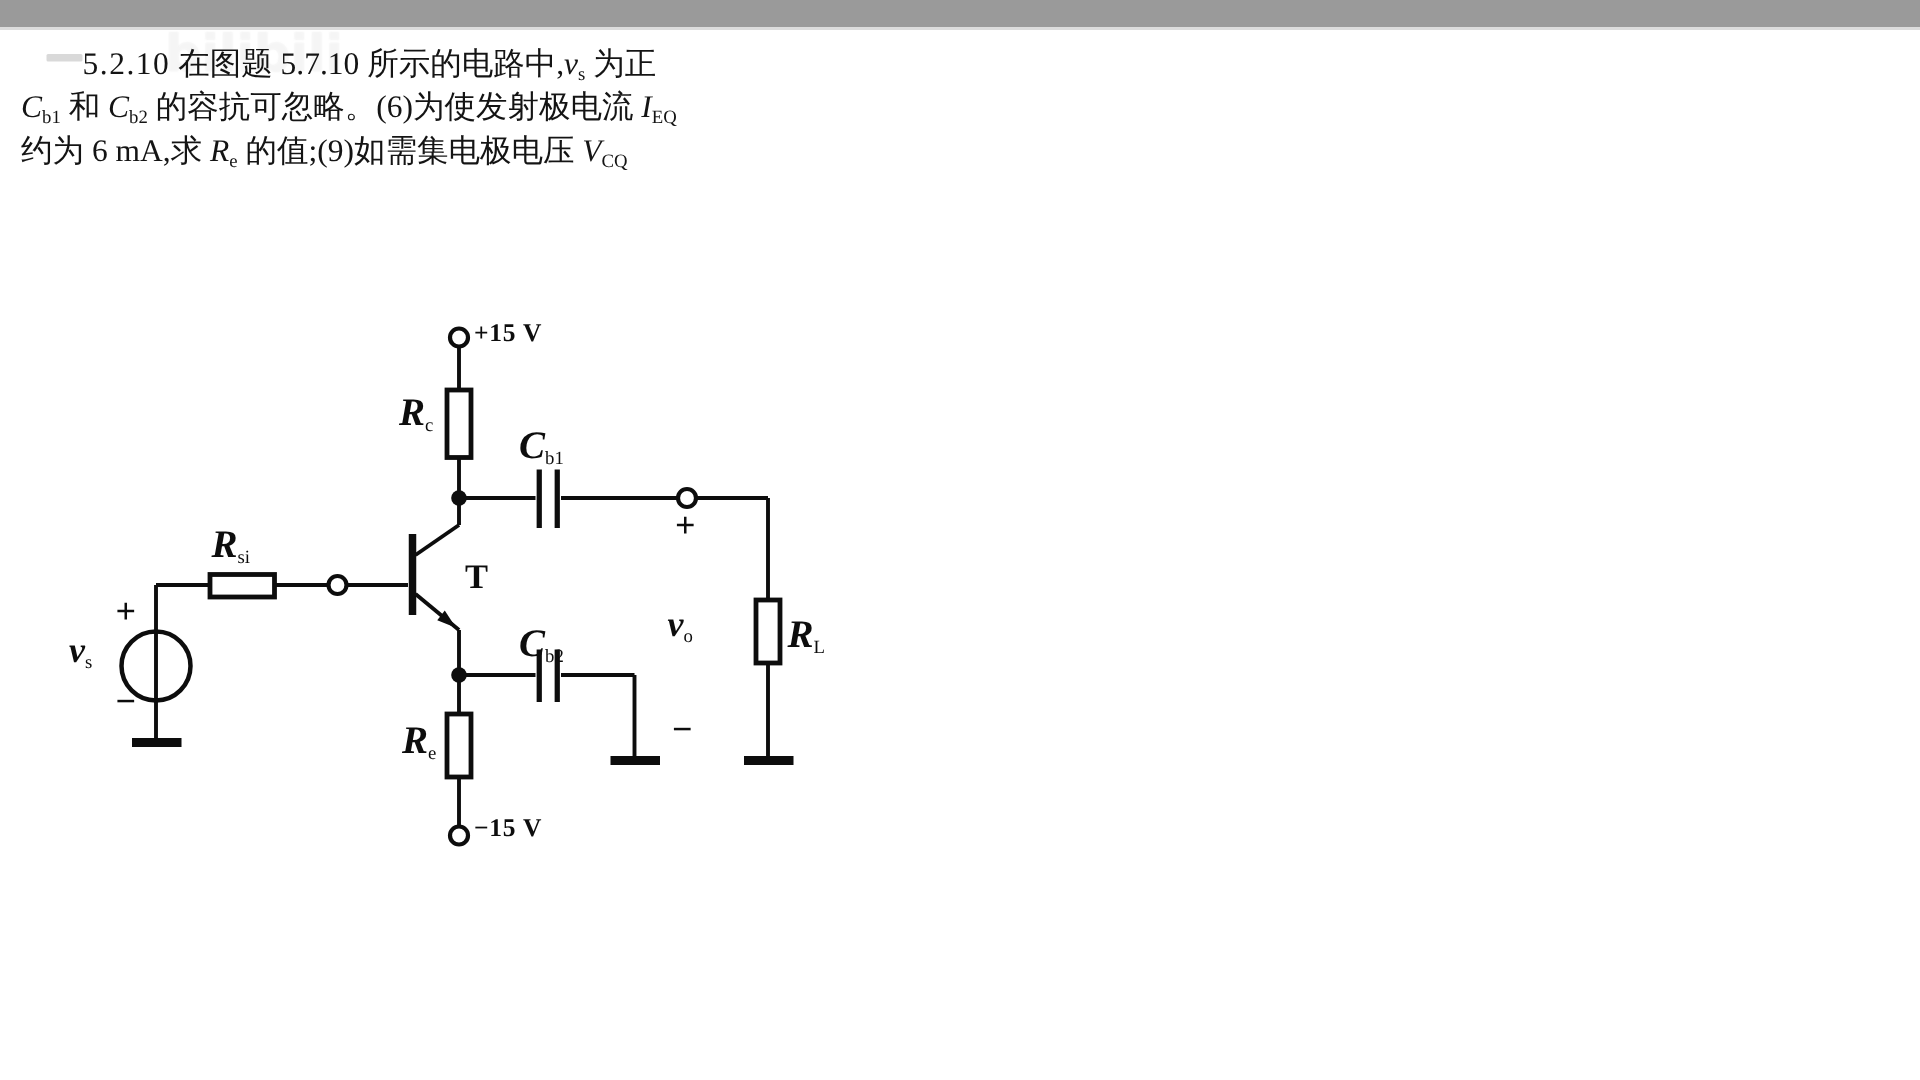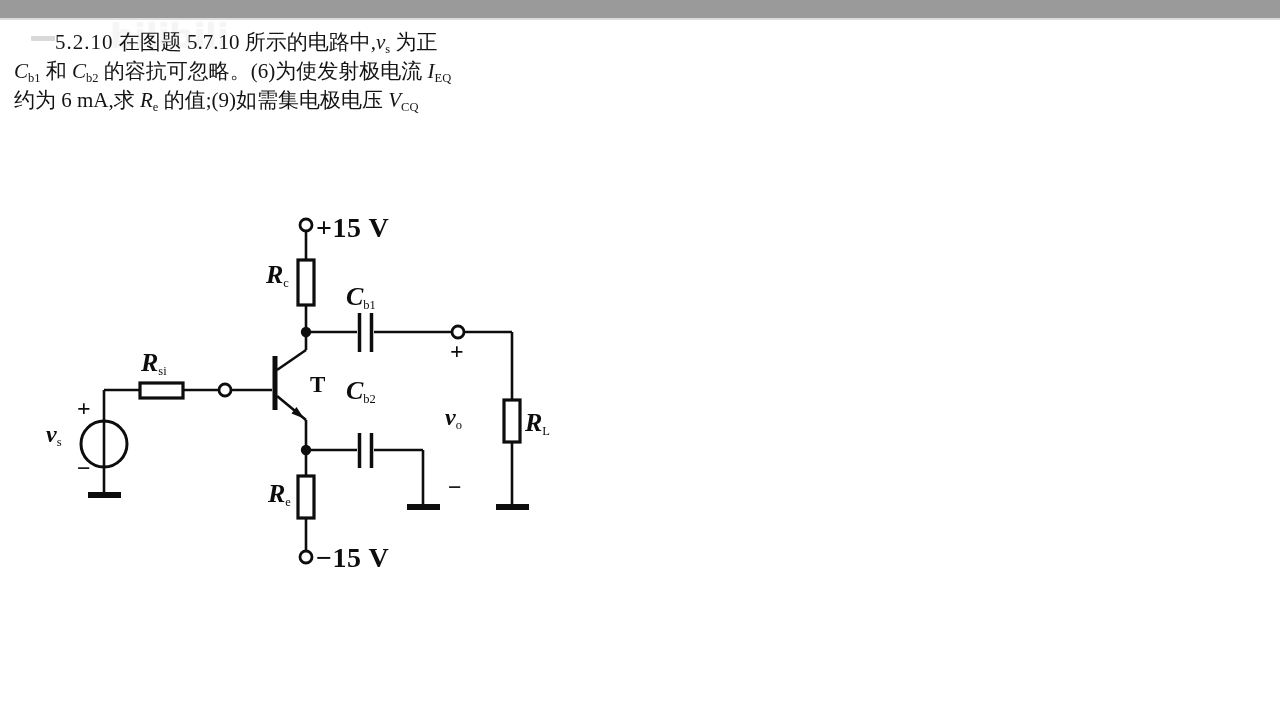--- a/index.html
+++ b/index.html
@@ -19,21 +19,21 @@
       font-family:"DejaVu Sans",sans-serif;font-weight:bold;font-size:34px;
       color:rgba(255,255,255,0.55);text-shadow:0 0 1px rgba(190,190,190,0.35);
       pointer-events:none;}
   .wm-dash{position:absolute;left:31px;top:36px;width:24px;height:5px;
       background:#d9d9d9;border-radius:1px;}
   
   .circuit{position:absolute;left:0;top:0;width:1280px;height:720px;}
   .clabel{position:absolute;font-size:26px;color:#0d0d0d;white-space:nowrap;}
   .clabel .var{font-weight:600;}
   .sign{font-size:24px;font-weight:600;}
-  .small{font-size:28px;font-weight:600;letter-spacing:0.5px;}
+  .small{font-size:17px;font-weight:600;letter-spacing:0.5px;}
   .tlabel{font-size:23px;font-weight:bold;}
 </style>
 </head>
 <body>
 
 <div class="topbar"></div>
 
 <div class="wm-dash"></div>
 <div class="wm">bilibili</div>
 
@@ -110,21 +110,21 @@
     </g>
   </svg>
 
   
   <span class="clabel small" style="left:316px;top:212px">+15 V</span>
   <span class="clabel" style="left:266px;top:260px"><span class="var">R</span><sub class="vsub">c</sub></span>
   <span class="clabel" style="left:346px;top:282px"><span class="var">C</span><sub class="vsub">b1</sub></span>
   <span class="clabel sign" style="left:450px;top:338px">+</span>
   <span class="clabel" style="left:141px;top:348px"><span class="var">R</span><sub class="vsub">si</sub></span>
   <span class="clabel tlabel" style="left:310px;top:372px">T</span>
-  <span class="clabel" style="left:346px;top:376px"><span class="var">C</span><sub class="vsub">b2</sub></span>
+  <span class="clabel" style="left:346px;top:414px"><span class="var">C</span><sub class="vsub">b2</sub></span>
   <span class="clabel" style="left:445px;top:404px;font-size:24px"><span class="var">v</span><sub class="vsub">o</sub></span>
   <span class="clabel" style="left:525px;top:408px"><span class="var">R</span><sub class="vsub">L</sub></span>
   <span class="clabel sign" style="left:77px;top:395px">+</span>
   <span class="clabel" style="left:46px;top:421px;font-size:24px"><span class="var">v</span><sub class="vsub">s</sub></span>
   <span class="clabel sign" style="left:77px;top:455px">−</span>
   <span class="clabel sign" style="left:448px;top:474px">−</span>
   <span class="clabel" style="left:268px;top:479px"><span class="var">R</span><sub class="vsub">e</sub></span>
   <span class="clabel small" style="left:316px;top:542px">−15 V</span>
 </div>
 

